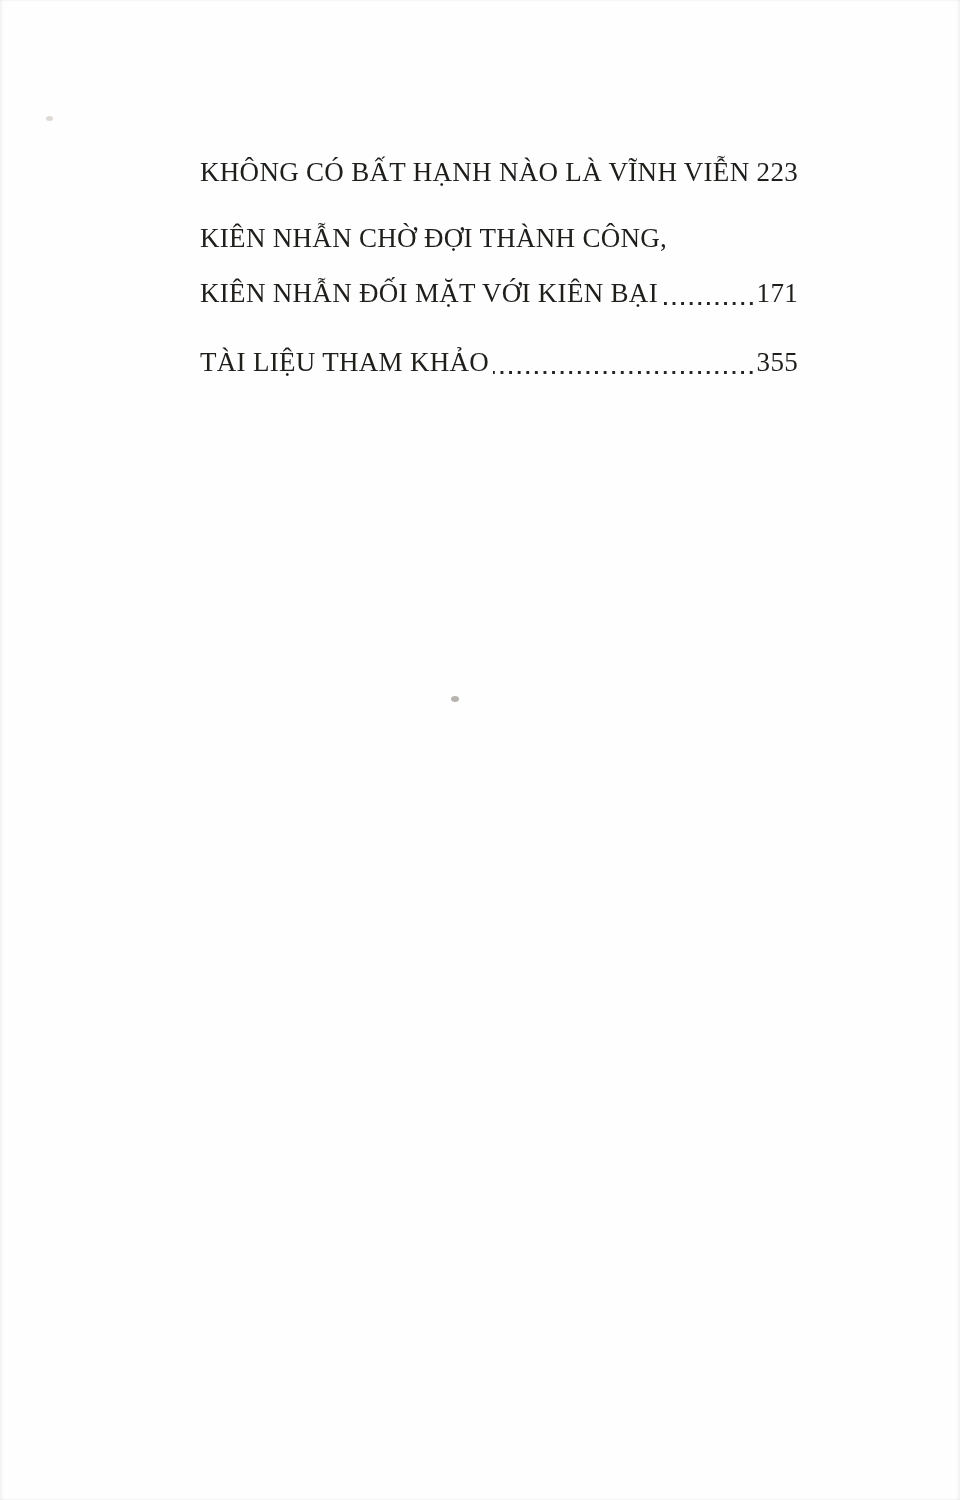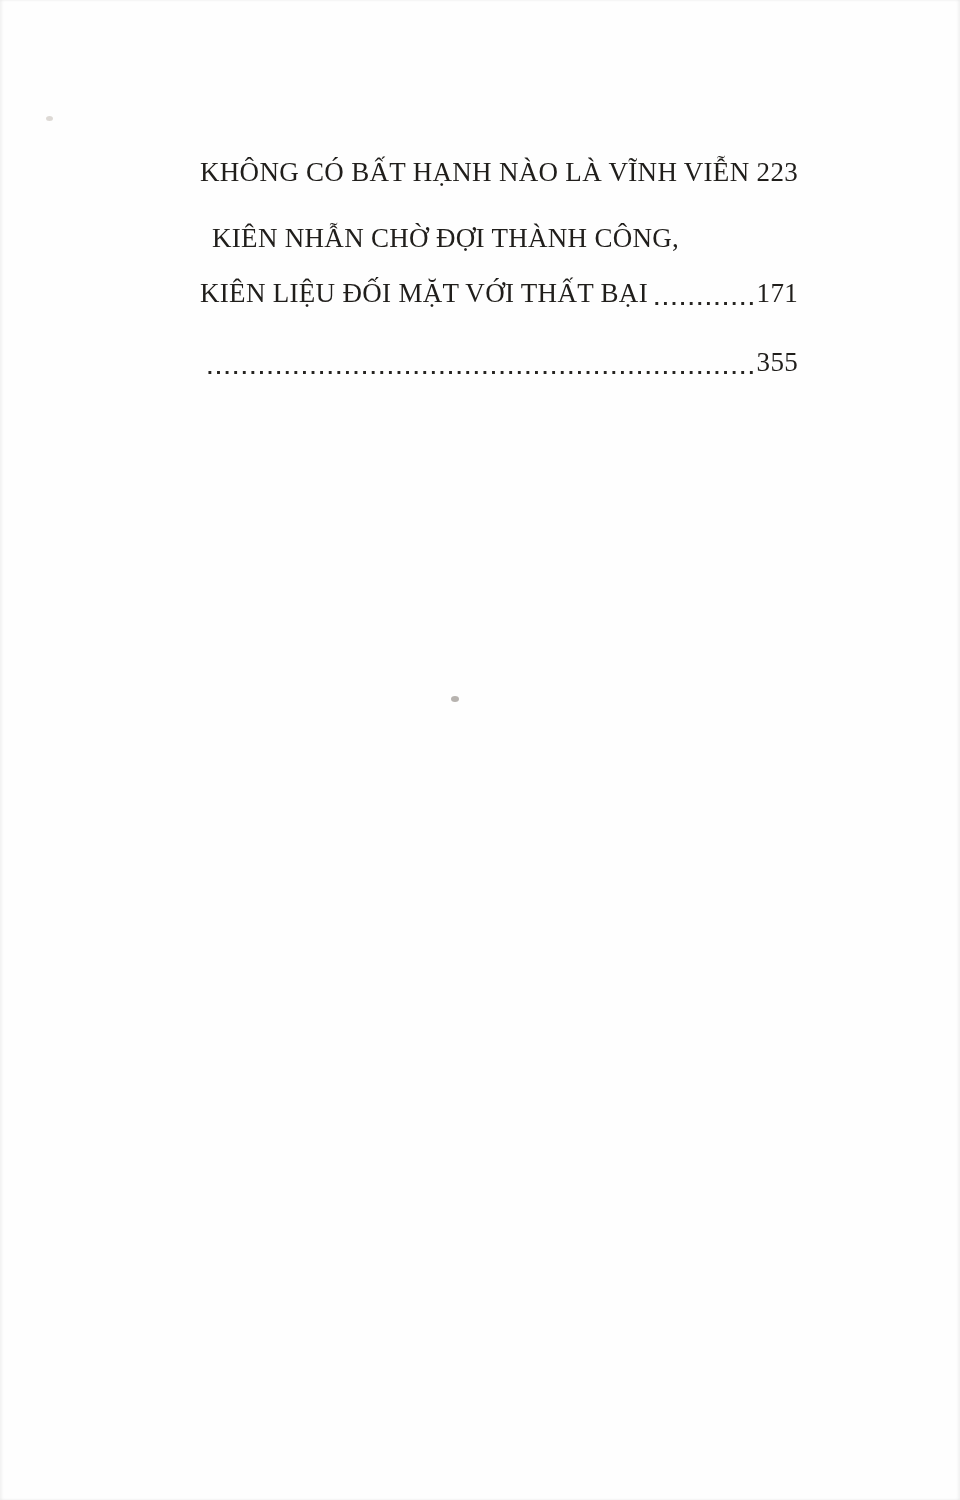--- a/index.html
+++ b/index.html
@@ -43,21 +43,21 @@
     background-image: radial-gradient(circle, #262421 1.5px, rgba(0,0,0,0) 1.9px);
     background-size: 8.6px 8.6px;
     background-repeat: repeat-x;
     background-position: right 26px;
   }
   .pagenum {
     flex: 0 0 auto;
   }
   
   .gap-after-entry1 { margin-bottom: 26px; }
-  .gap-within-entry2 { margin-bottom: 15px; margin-left: 12px; }
+  .gap-within-entry2 { margin-bottom: 15px; }
   .gap-after-entry2 { margin-bottom: 29px; }
 
   .speck {
     position: absolute;
     border-radius: 50%;
   }
   .speck-1 {
     left: 46px; top: 116px;
     width: 7px; height: 5px;
     background: #ddd9d5;
@@ -81,24 +81,25 @@
     <div class="toc-line gap-after-entry1">
       <span class="title">KHÔNG CÓ BẤT HẠNH NÀO LÀ VĨNH VIỄN</span>
       <span class="leader"></span>
       <span class="pagenum">223</span>
     </div>
 
     <div class="toc-line gap-within-entry2">
       <span class="title">KIÊN NHẪN CHỜ ĐỢI THÀNH CÔNG,</span>
     </div>
     <div class="toc-line gap-after-entry2">
-      <span class="title">KIÊN LIỆU ĐỐI MẶT VỚI THẤT BẠI</span>
+      <span class="title">KIÊN NHẪN ĐỐI MẶT VỚI KIÊN BẠI</span>
       <span class="leader"></span>
       <span class="pagenum">171</span>
     </div>
 
     <div class="toc-line">
+      <span class="title">TÀI LIỆU THAM KHẢO</span>
       <span class="leader"></span>
       <span class="pagenum">355</span>
     </div>
 
   </div>
 </div>
 
 </body></html>

